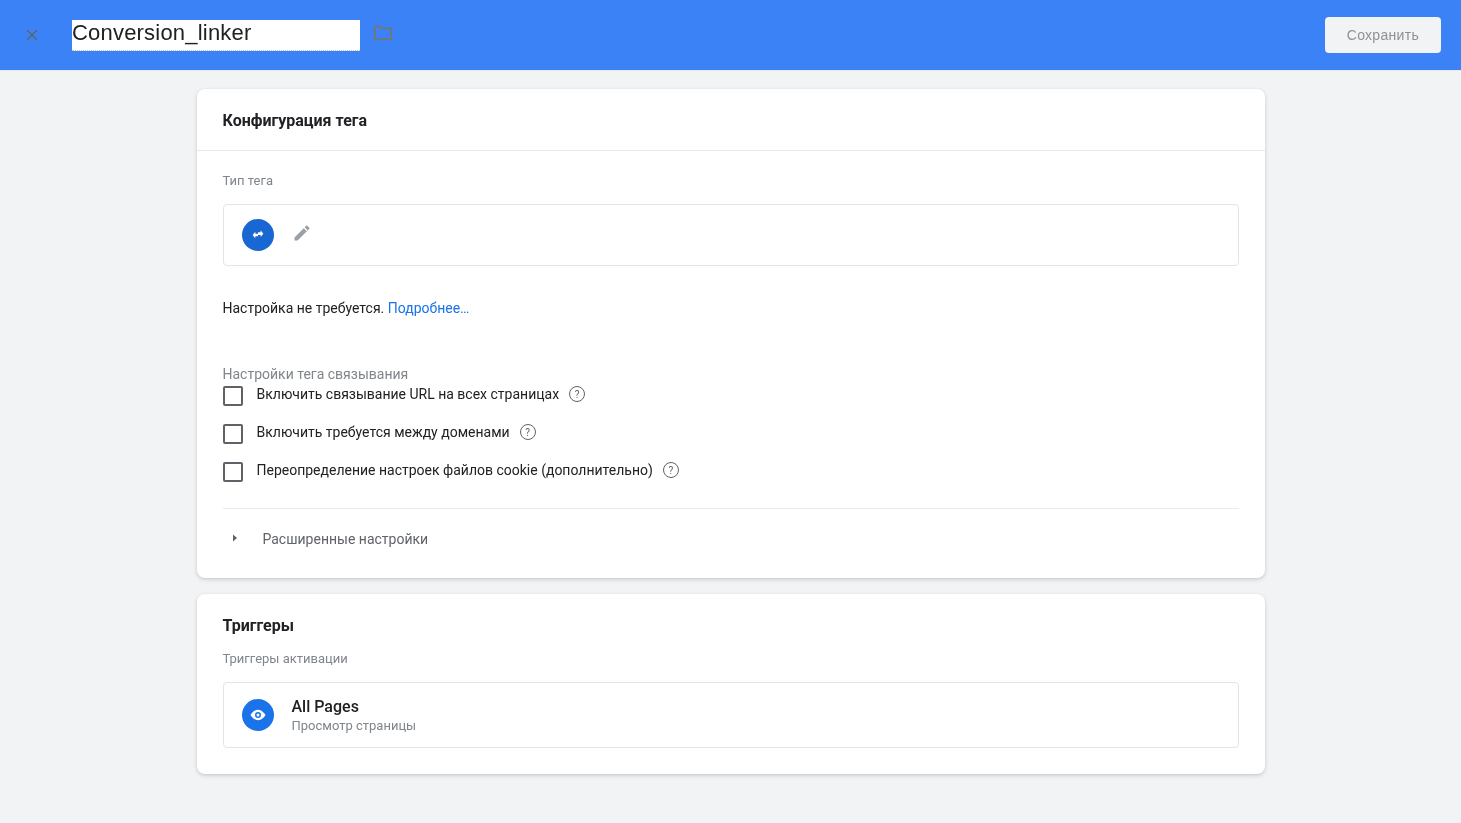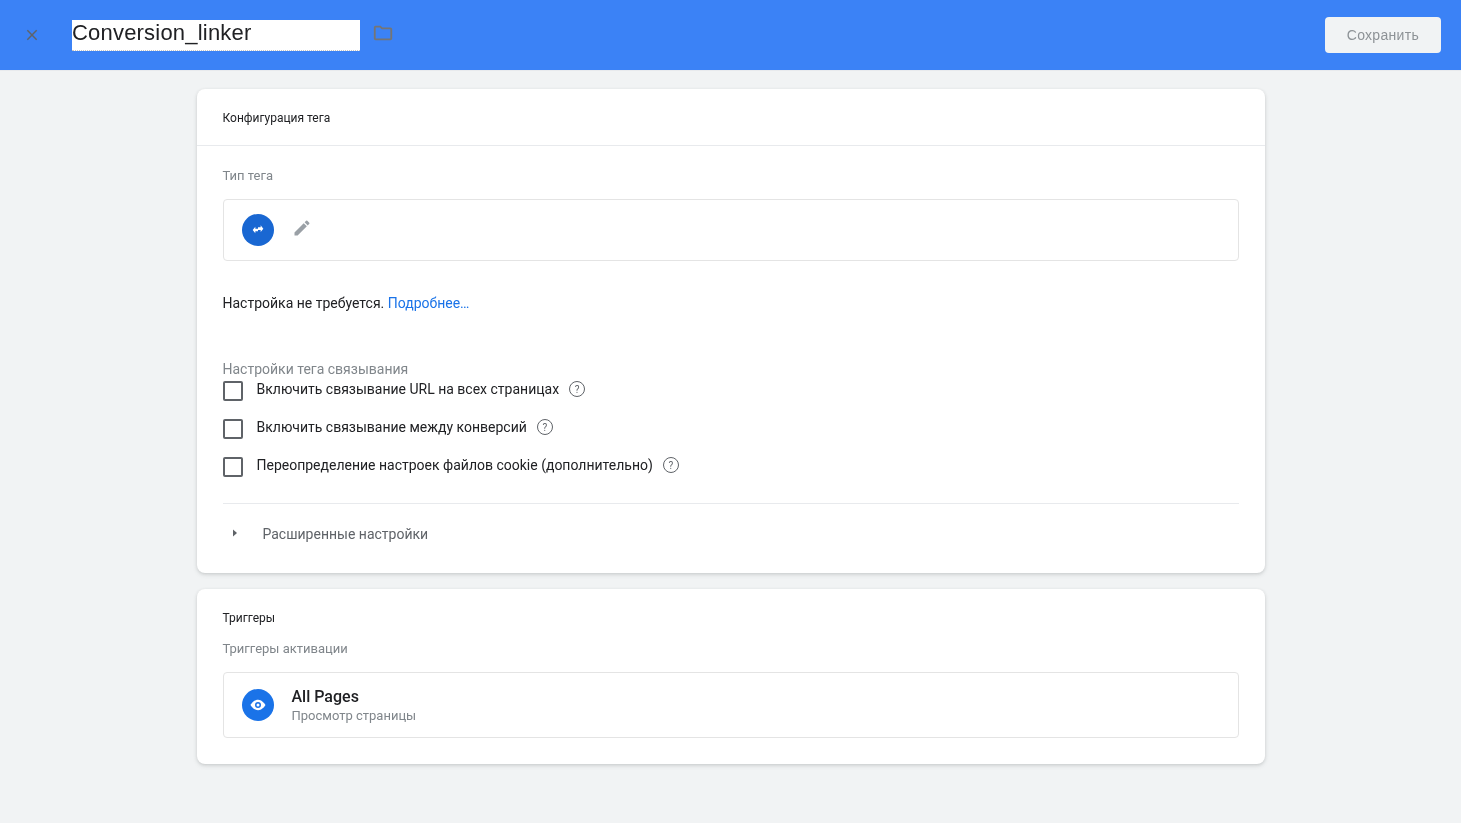--- a/index.html
+++ b/index.html
@@ -61,24 +61,25 @@
       margin: 18px auto 0;
       padding: 0 10px;
     }
     .card {
       background: #fff;
       border-radius: 8px;
       box-shadow: 0 1px 3px rgba(60,64,67,.15), 0 2px 5px rgba(60,64,67,.1);
       margin-bottom: 16px;
     }
     .card-title {
-      font-size: 12px;
+      font-size: 16px;
       color: #202124;
       padding: 22px 26px 20px;
       border-bottom: 1px solid #e8eaed;
+      font-weight: bold;
     }
     .card-body {
       padding: 22px 26px 26px;
     }
     .small-label {
       font-size: 13px;
       color: #80868b;
       margin-bottom: 16px;
       display: block;
     }
@@ -256,21 +257,21 @@
 
       <div class="section-heading">Настройки тега связывания</div>
 
       <div class="checkbox-row">
         <div class="checkbox"></div>
         <span class="checkbox-label">Включить связывание URL на всех страницах</span>
         <span class="help-icon">?</span>
       </div>
       <div class="checkbox-row">
         <div class="checkbox"></div>
-        <span class="checkbox-label">Включить связывание между конверсий</span>
+        <span class="checkbox-label">Включить требуется между доменами</span>
         <span class="help-icon">?</span>
       </div>
       <div class="checkbox-row">
         <div class="checkbox"></div>
         <span class="checkbox-label">Переопределение настроек файлов cookie (дополнительно)</span>
         <span class="help-icon">?</span>
       </div>
 
       <hr class="divider">
 

